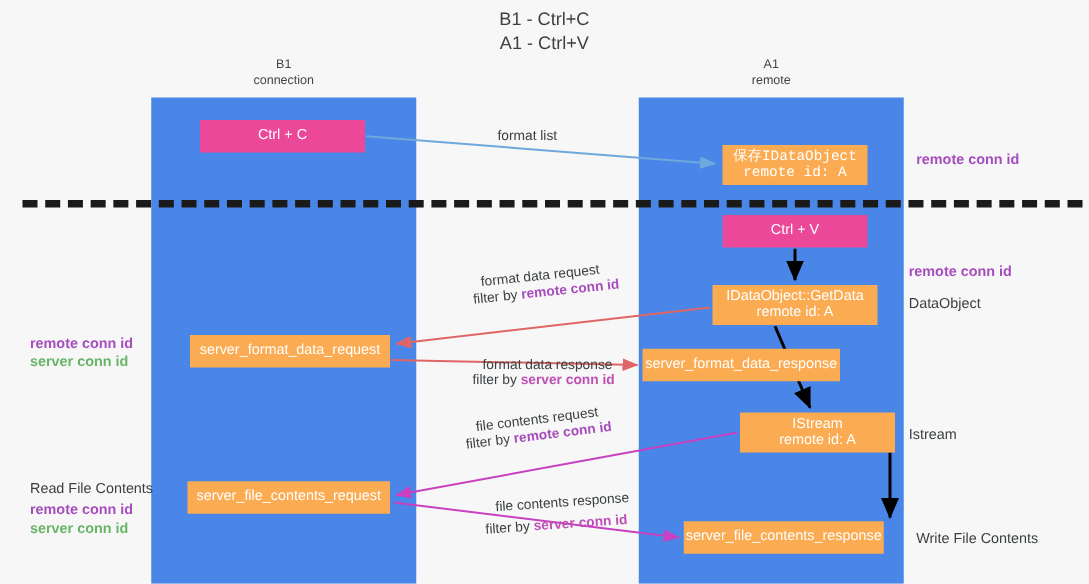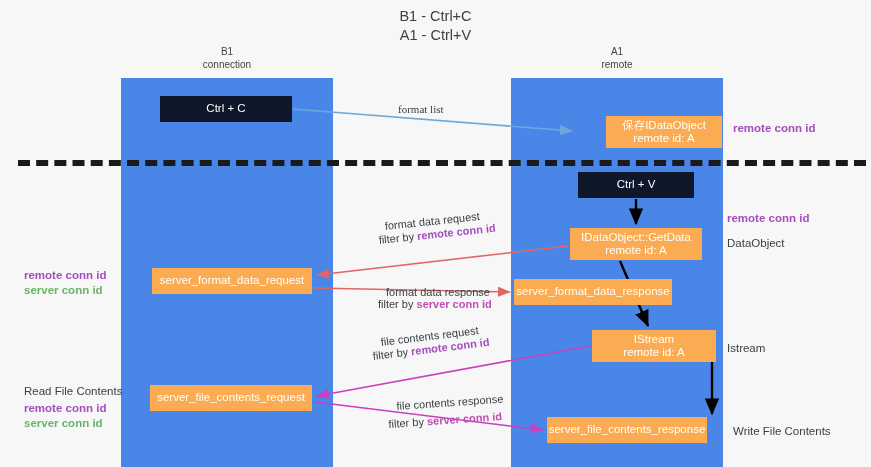--- a/index.html
+++ b/index.html
@@ -38,25 +38,25 @@
     border-top:6px dashed #1a1a1a;
   }
 
   
   .node{
     position:absolute;box-sizing:border-box;
     display:flex;align-items:center;justify-content:center;
     text-align:center;color:#ffffff;font-size:11.5px;line-height:13.5px;
     white-space:pre-line;
   }
-  .green{background:#0f172a;}
+  .green{background:#ec4899;}
   .orange{background:#fbab52;}
 
   #n-ctrlc{left:160px;top:96px;width:132px;height:26px;}
-  #n-idataobject{left:606px;top:116px;width:116px;height:32px;}
+  #n-idataobject{left:578px;top:116px;width:116px;height:32px;font-family:Liberation Mono, monospace;}
   #n-ctrlv{left:578px;top:172px;width:116px;height:26px;}
   #n-getdata{left:570px;top:228px;width:132px;height:32px;}
   #n-sfdreq{left:152px;top:268px;width:160px;height:26px;}
   #n-sfdresp{left:514px;top:279px;width:158px;height:26px;}
   #n-istream{left:592px;top:330px;width:124px;height:32px;}
   #n-sfcreq{left:150px;top:385px;width:162px;height:26px;}
   #n-sfcresp{left:547px;top:417px;width:160px;height:26px;}
 
   
   .side{
@@ -79,21 +79,21 @@
   #lg-bot{left:24px;top:401px;}
 
   
   .elabel{
     position:absolute;font-size:11px;line-height:15px;
     color:#3c4043;white-space:nowrap;
   }
   .elabel .hl-remote{color:#a64dbd;font-weight:bold;}
   .elabel .hl-server{color:#bf4fb5;font-weight:bold;}
 
-  #el-formatlist{left:398px;top:102px;font-family:Liberation Serif, serif;}
+  #el-formatlist{left:398px;top:102px;}
 
   #el-fdreq{left:384px;top:219px;transform:rotate(-6deg);transform-origin:left top;}
   #el-fdreq2{left:378px;top:233px;transform:rotate(-6deg);transform-origin:left top;}
 
   #el-fdresp{left:386px;top:273px;margin-top:12px;}
   #el-fdresp2{left:378px;top:297px;}
 
   #el-fcreq{left:380px;top:335px;transform:rotate(-7deg);transform-origin:left top;}
   #el-fcreq2{left:372px;top:349px;transform:rotate(-7deg);transform-origin:left top;}
 

